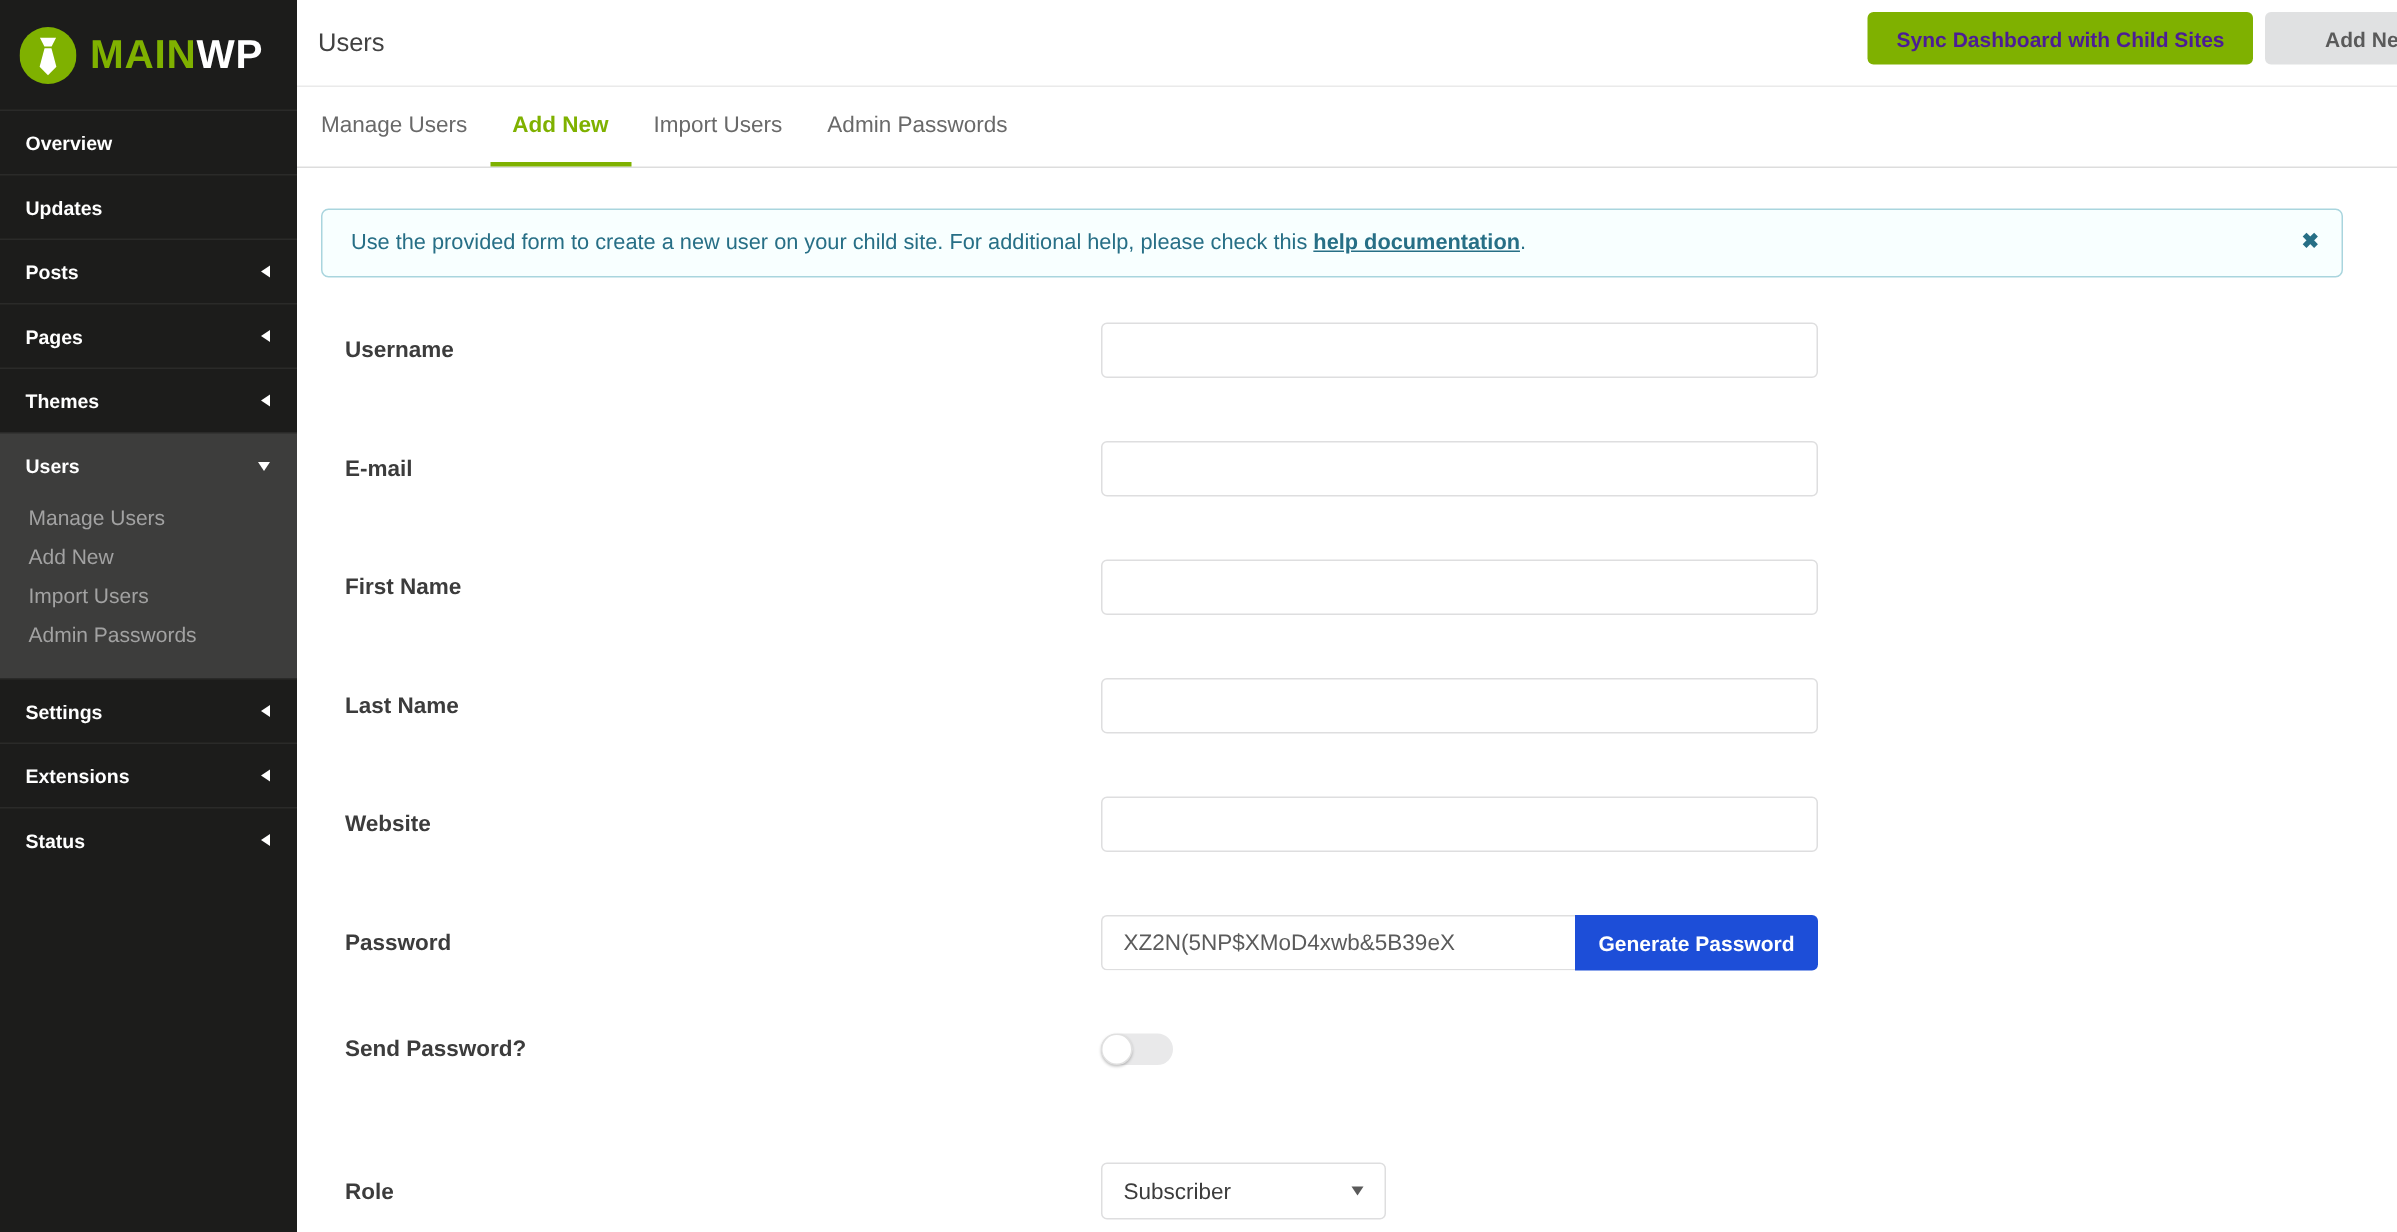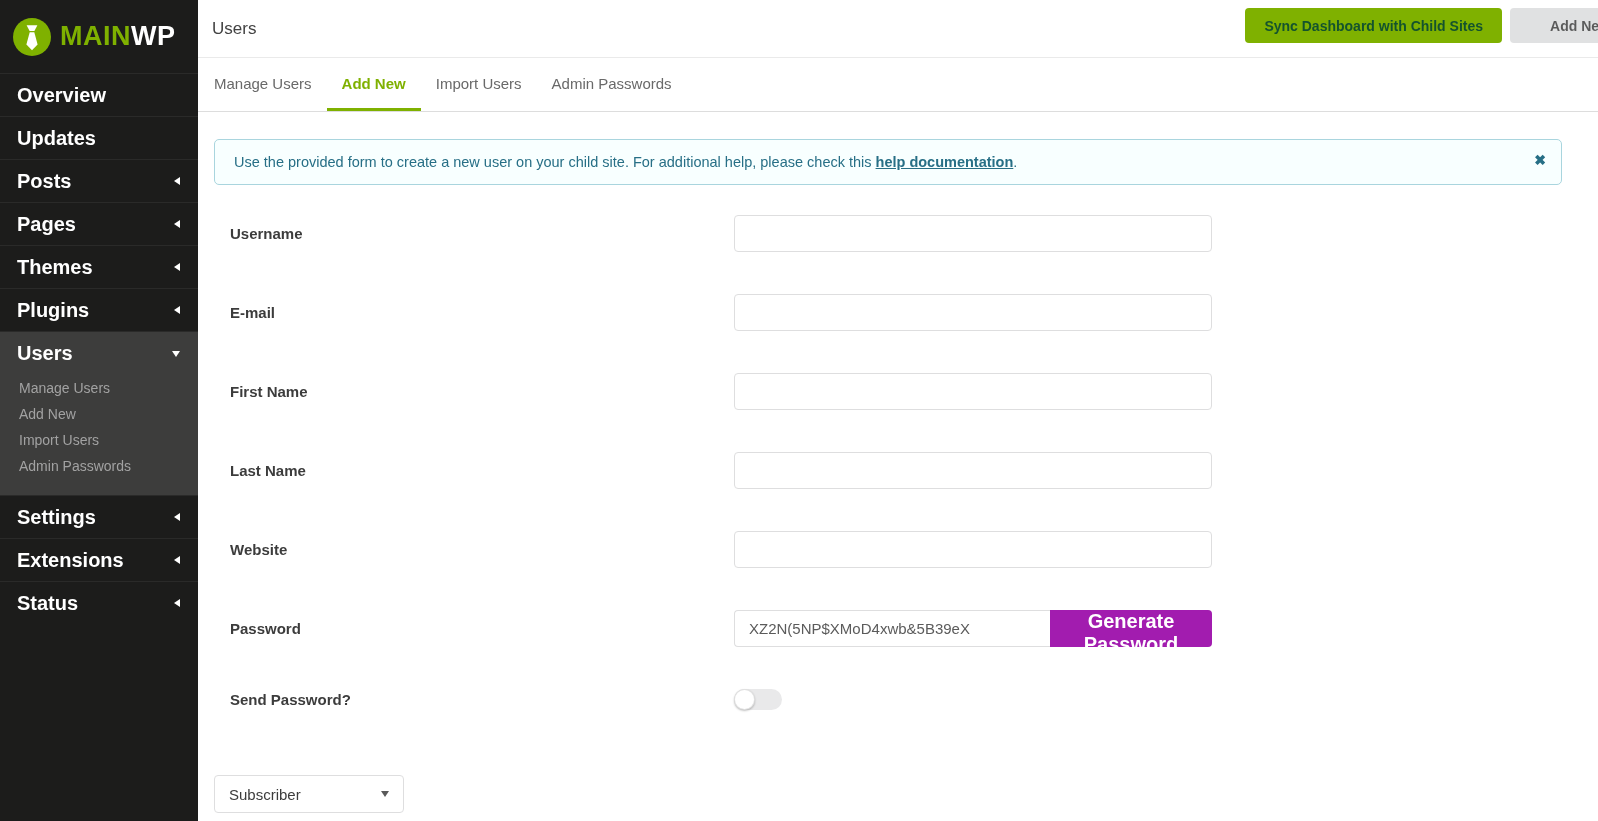--- a/index.html
+++ b/index.html
@@ -7,40 +7,40 @@
     font-family:"Liberation Sans", sans-serif; }
 
   
   .sidebar { position:fixed; left:0; top:0; width:198px; height:821px;
     background:#1c1c1b; z-index:5; }
   .logo { height:73px; display:flex; align-items:center; padding-left:13px; }
   .logo-text { font-size:27px; font-weight:700; color:#7fb100;
     letter-spacing:.5px; margin-left:9px; }
   .logo-text .wp { color:#ffffff; }
   .side-item { height:43px; padding:0 18px 0 17px; color:#fff;
-    font-weight:700; font-size:20px; border-top:1px solid #2a2a29;
+    font-weight:700; font-size:13px; border-top:1px solid #2a2a29;
     display:flex; align-items:center; justify-content:space-between; cursor:pointer; }
   .side-group { background:#3d3d3c; border-top:1px solid #2a2a29; padding-bottom:16px; }
   .side-group .side-item { border-top:none; }
   .sub-item { height:26px; display:flex; align-items:center; padding-left:19px;
     color:#a2a2a2; font-size:14px; cursor:pointer; }
   .car-left { width:0; height:0; border-top:4.5px solid transparent;
     border-bottom:4.5px solid transparent; border-right:6px solid #fff; }
   .car-down { width:0; height:0; border-left:4.5px solid transparent;
     border-right:4.5px solid transparent; border-top:6px solid #fff; }
 
   
   .main { margin-left:198px; }
   .topbar { position:relative; height:58px; border-bottom:1px solid #eaeaea;
     display:flex; align-items:center; overflow:hidden; background:#fff; }
   .page-title { margin-left:14px; font-size:17px; color:#424242; }
   .btn { font-family:inherit; font-weight:700; font-size:14px; border:none;
     border-radius:4px; cursor:pointer; }
   .btn-sync { position:absolute; right:96px; top:8px; height:35px; padding:0 19px;
-    background:#7fb100; color:#14532d; }
+    background:#7fb100; color:#4c1d95; }
   .btn-add { position:absolute; left:calc(100% - 88px); top:8px; height:35px;
     width:140px; background:#e0e1e2; color:rgba(0,0,0,.6); }
 
   .tabbar { height:54px; border-bottom:1px solid #dddddd; display:flex;
     align-items:stretch; padding-left:16px; background:#fff; }
   .tab { padding:0 15px; display:flex; align-items:center; font-size:15px;
     color:#696969; cursor:pointer; border-bottom:3px solid transparent; }
   .tab:first-child { padding-left:0; }
   .tab.active { color:#7fb100; font-weight:700; border-bottom-color:#7fb100; }
 
@@ -56,22 +56,22 @@
   .frow { display:flex; align-items:center; min-height:37px; margin-bottom:42px; }
   .frow.toggle-row { min-height:21px; margin-bottom:65px; }
   .flabel { width:520px; padding-left:16px; font-size:15px; font-weight:700; color:#3c3c3c; }
   .tinput { width:478px; height:37px; border:1px solid #dededf; border-radius:4px;
     padding:0 14px; font-size:15px; color:#444; font-family:inherit; outline:none;
     background:#fff; }
   .pw-wrap { display:flex; }
   .pw-input { width:316px; height:37px; border:1px solid #dededf;
     border-right:none; border-radius:4px 0 0 4px; padding:0 14px; font-size:15px;
     color:#5b5b5b; font-family:inherit; outline:none; }
-  .pw-btn { width:162px; height:37px; background:#a21caf; color:#fff;
-    font-weight:700; font-size:20px; border:none; border-radius:0 4px 4px 0;
+  .pw-btn { width:162px; height:37px; background:#1d4ed8; color:#fff;
+    font-weight:700; font-size:14px; border:none; border-radius:0 4px 4px 0;
     cursor:pointer; font-family:inherit; }
   .toggle { width:48px; height:21px; background:#e9e9ea; border-radius:11px;
     position:relative; cursor:pointer; }
   .toggle-knob { position:absolute; left:0; top:0; width:21px; height:21px;
     background:#fff; border-radius:50%;
     box-shadow:0 1px 2px rgba(0,0,0,.25), inset 0 0 0 1px rgba(0,0,0,.12); }
   .select { width:190px; height:38px; border:1px solid #dededf; border-radius:4px;
     display:flex; align-items:center; justify-content:space-between;
     padding:0 14px; font-size:15px; color:#3c3c3c; cursor:pointer; background:#fff; }
   .car-down-dark { width:0; height:0; border-left:4.5px solid transparent;
@@ -103,24 +103,20 @@
     <span class="car-left"></span>
   </div>
   <div class="side-item">
     <span>Pages</span>
     <span class="car-left"></span>
   </div>
   <div class="side-item">
     <span>Themes</span>
     <span class="car-left"></span>
   </div>
-  <div class="side-item">
-    <span>Plugins</span>
-    <span class="car-left"></span>
-  </div>
 
   <div class="side-group">
     <div class="side-item">
       <span>Users</span>
       <span class="car-down"></span>
     </div>
     <div class="sub-item">Manage Users</div>
     <div class="sub-item">Add New</div>
     <div class="sub-item">Import Users</div>
     <div class="sub-item">Admin Passwords</div>
@@ -198,20 +194,21 @@
       </div>
 
       <div class="frow toggle-row">
         <div class="flabel">Send Password?</div>
         <div class="toggle">
           <div class="toggle-knob"></div>
         </div>
       </div>
 
       <div class="frow">
+        <div class="flabel">Role</div>
         <div class="select">
           <span>Subscriber</span>
           <span class="car-down-dark"></span>
         </div>
       </div>
 
     </div>
   </div>
 </div>
 

